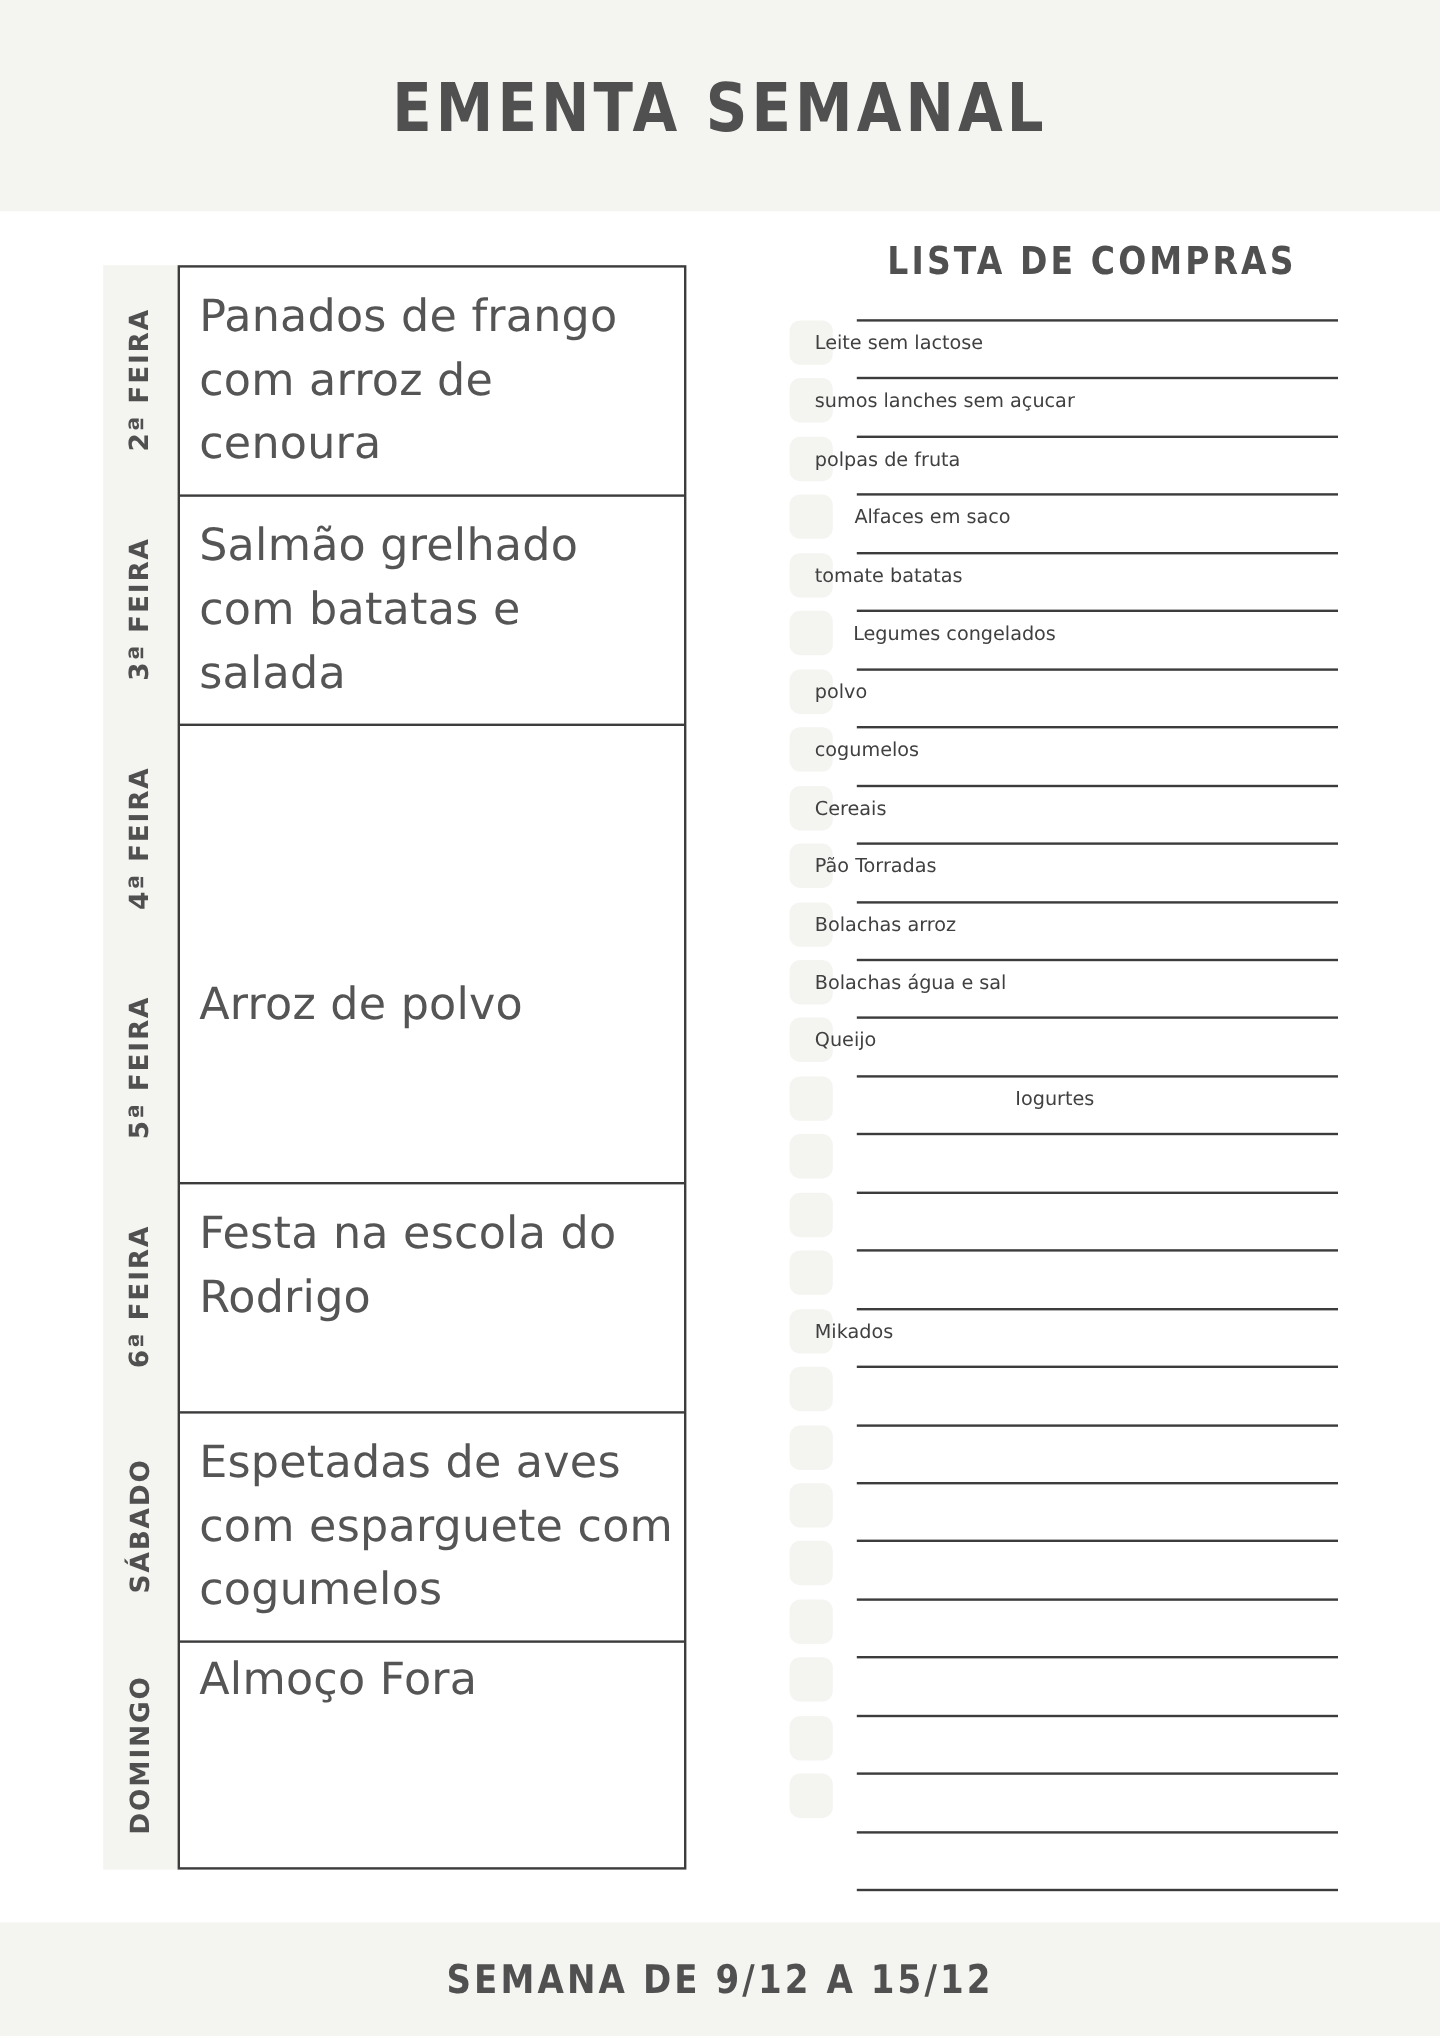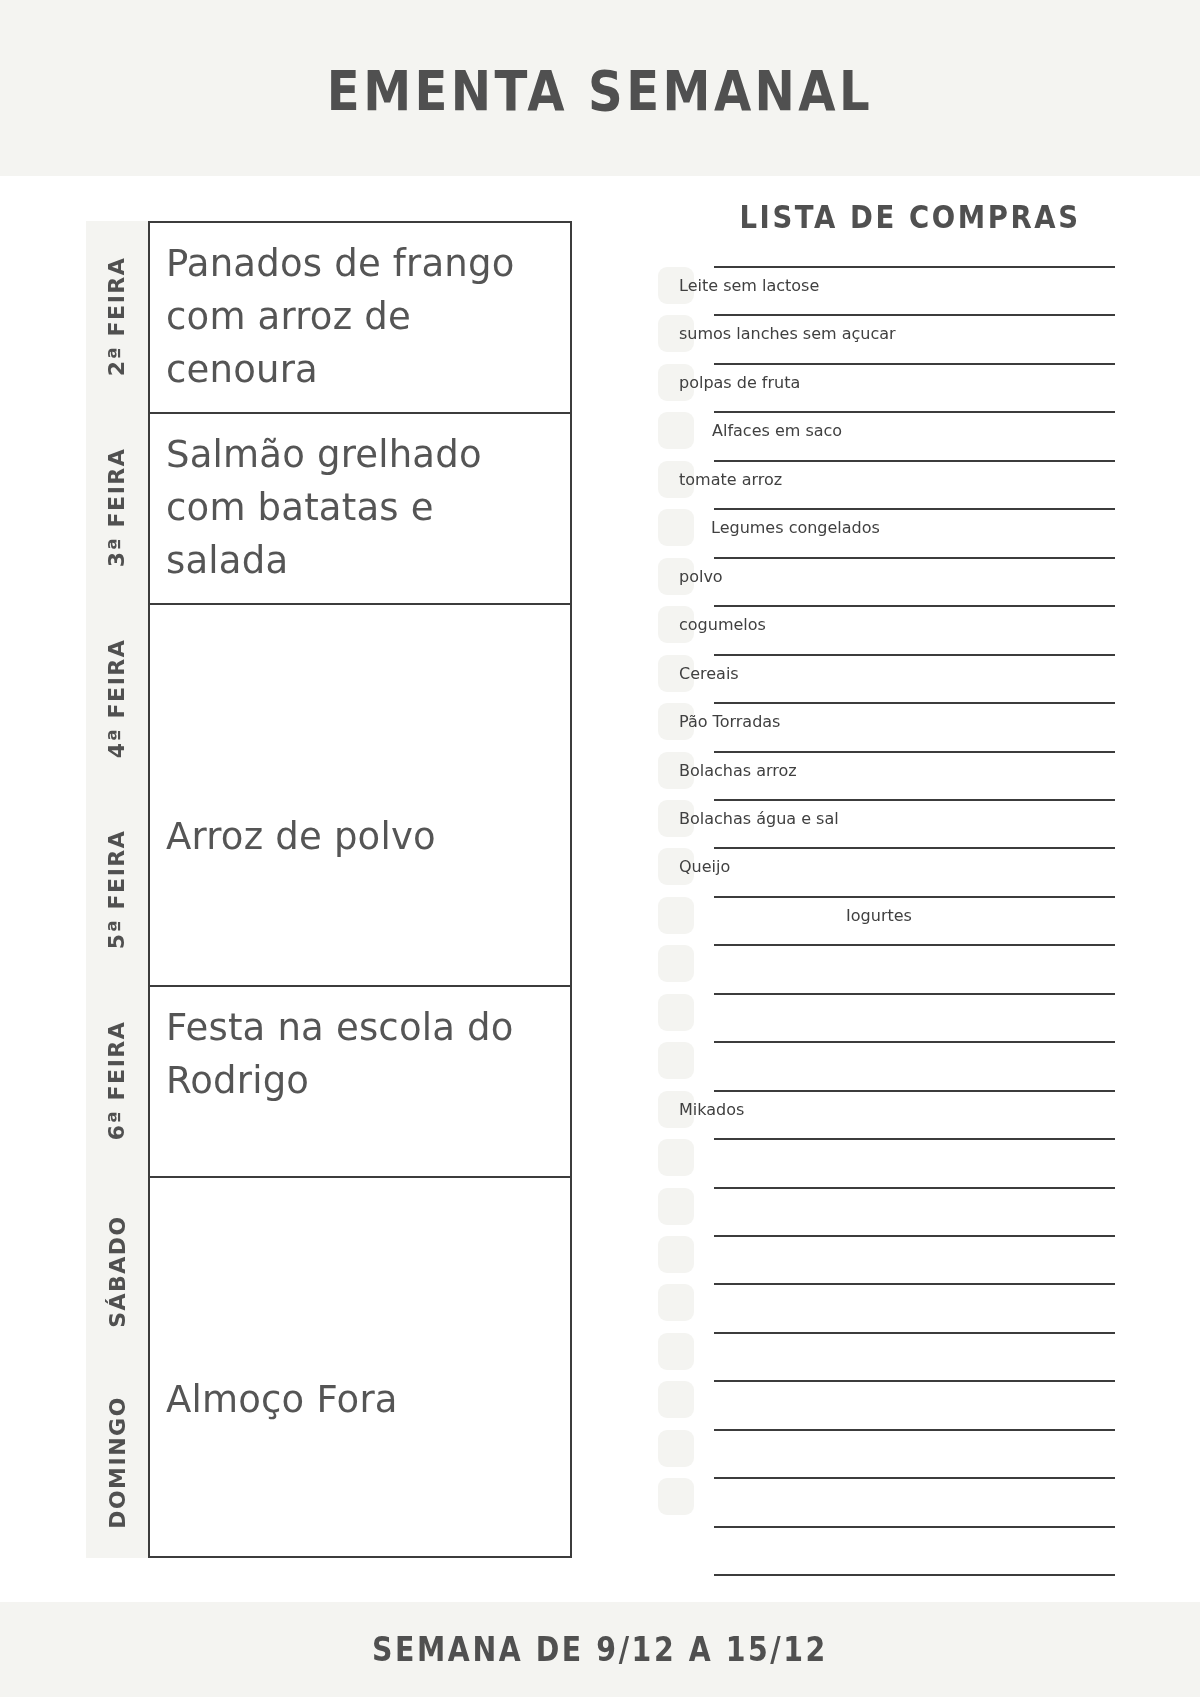--- a/index.html
+++ b/index.html
@@ -94,20 +94,23 @@
     <div class="meal-text">Panados de frango com arroz de cenoura</div>
   </div>
   <div class="day-row bordered" style="top:191px;height:191px;">
     <div class="meal-text">Salmão grelhado com batatas e salada</div>
   </div>
   <div class="day-row bordered" style="top:764px;height:191px;">
     <div class="meal-text">Festa na escola do Rodrigo</div>
   </div>
   <div class="day-row bordered" style="top:573px;height:191px;">
     <div class="meal-text">Arroz de polvo</div>
+  </div>
+  <div class="day-row bordered" style="top:955px;height:191px;">
+    <div class="meal-text">Espetadas de aves com esparguete com cogumelos</div>
   </div>
   <div class="day-row" style="top:1146px;height:187px;">
     <div class="meal-text" style="top:4px;">Almoço Fora</div>
   </div>
 </div>
 
 <div class="day-label" style="top:221px;height:191px;">
   <span class="day-label-text">2ª FEIRA</span>
 </div>
 <div class="day-label" style="top:412px;height:191px;">
@@ -139,21 +142,21 @@
     <div class="checkbox" style="top: 315.45px;"></div>
     <div class="list-text" style="top: 324.45px;">sumos lanches sem açucar</div>
     <div class="list-line" style="top: 362.9px;"></div>
     <div class="checkbox" style="top: 363.9px;"></div>
     <div class="list-text" style="top: 372.9px;">polpas de fruta</div>
     <div class="list-line" style="top: 411.35px;"></div>
     <div class="checkbox" style="top: 412.35px;"></div>
     <div class="list-text" style="top: 421.35px; margin-left: 33px;">Alfaces em saco</div>
     <div class="list-line" style="top: 459.8px;"></div>
     <div class="checkbox" style="top: 460.8px;"></div>
-    <div class="list-text" style="top: 469.8px;">tomate arroz</div>
+    <div class="list-text" style="top: 469.8px;">tomate batatas</div>
     <div class="list-line" style="top: 508.25px;"></div>
     <div class="checkbox" style="top: 509.25px;"></div>
     <div class="list-text" style="top: 518.25px; margin-left: 32px;">Legumes congelados</div>
     <div class="list-line" style="top: 556.7px;"></div>
     <div class="checkbox" style="top: 557.7px;"></div>
     <div class="list-text" style="top: 566.7px;">polvo</div>
     <div class="list-line" style="top: 605.15px;"></div>
     <div class="checkbox" style="top: 606.15px;"></div>
     <div class="list-text" style="top: 615.15px;">cogumelos</div>
     <div class="list-line" style="top: 653.6px;"></div>

